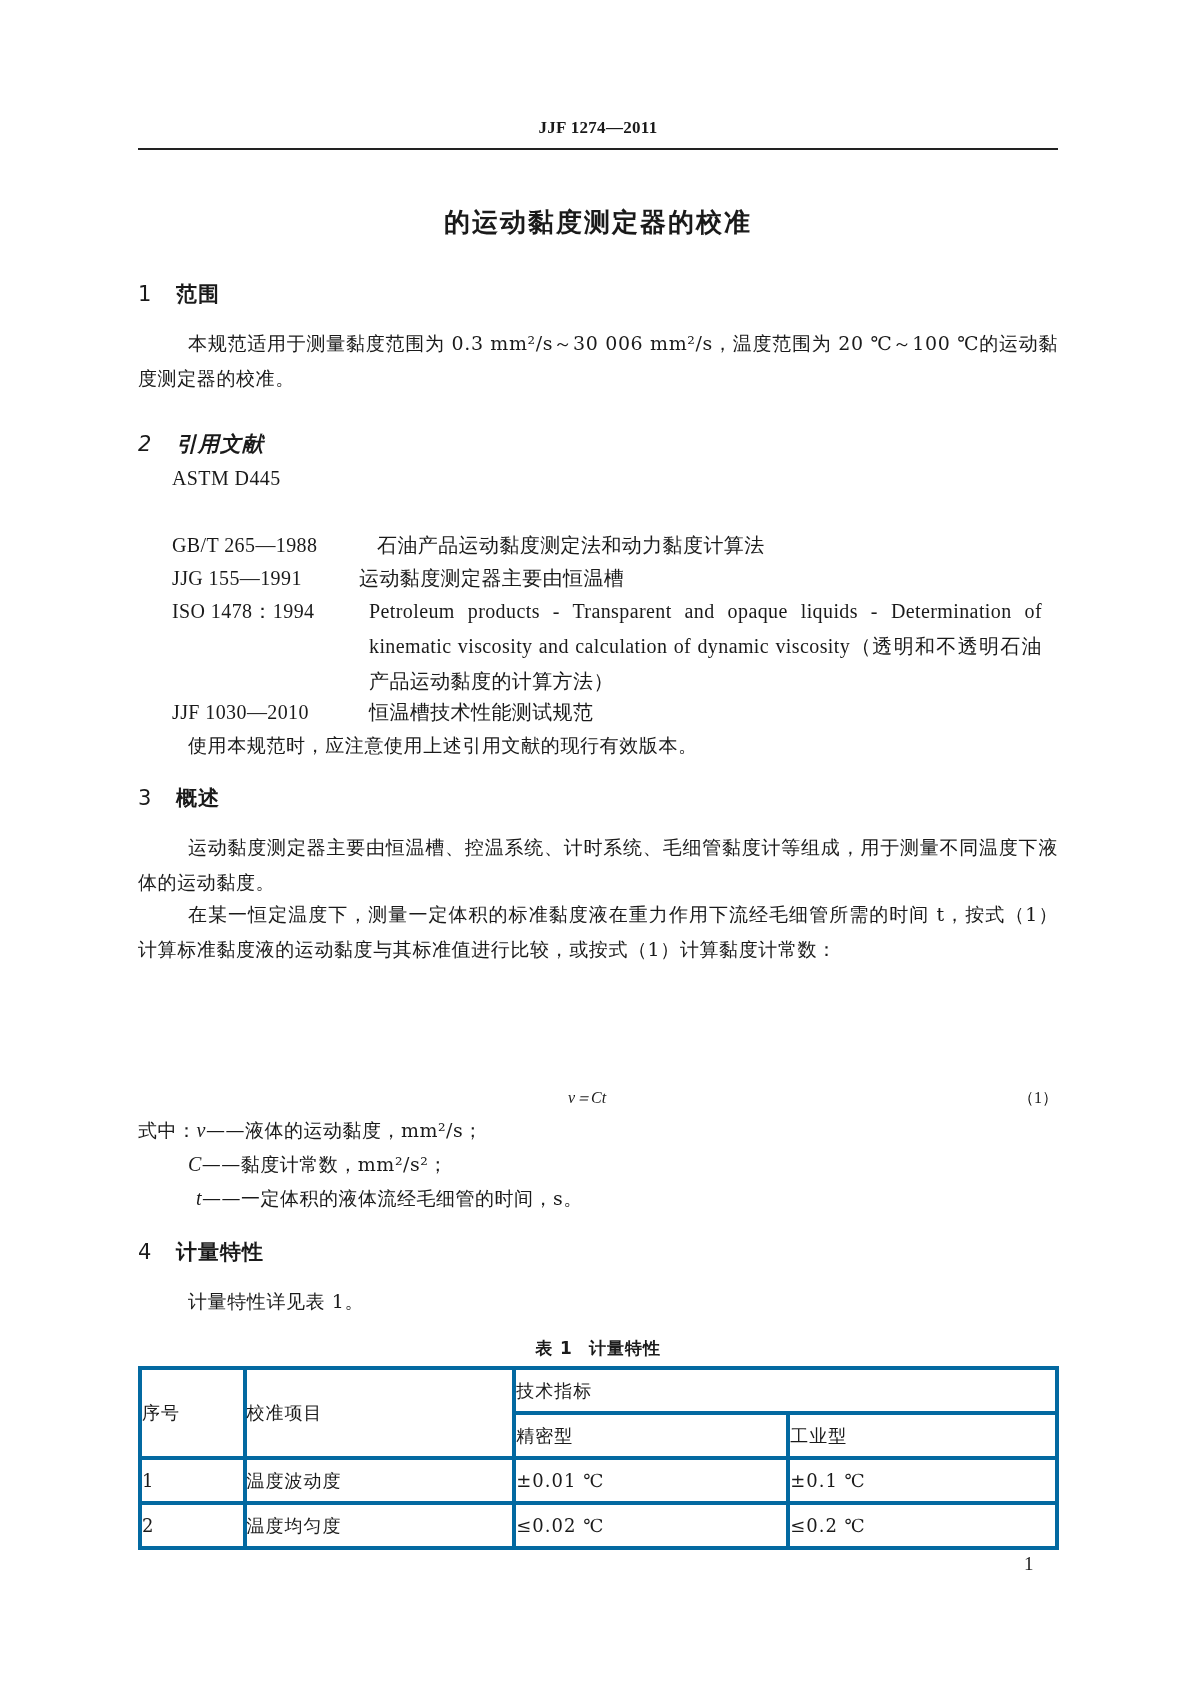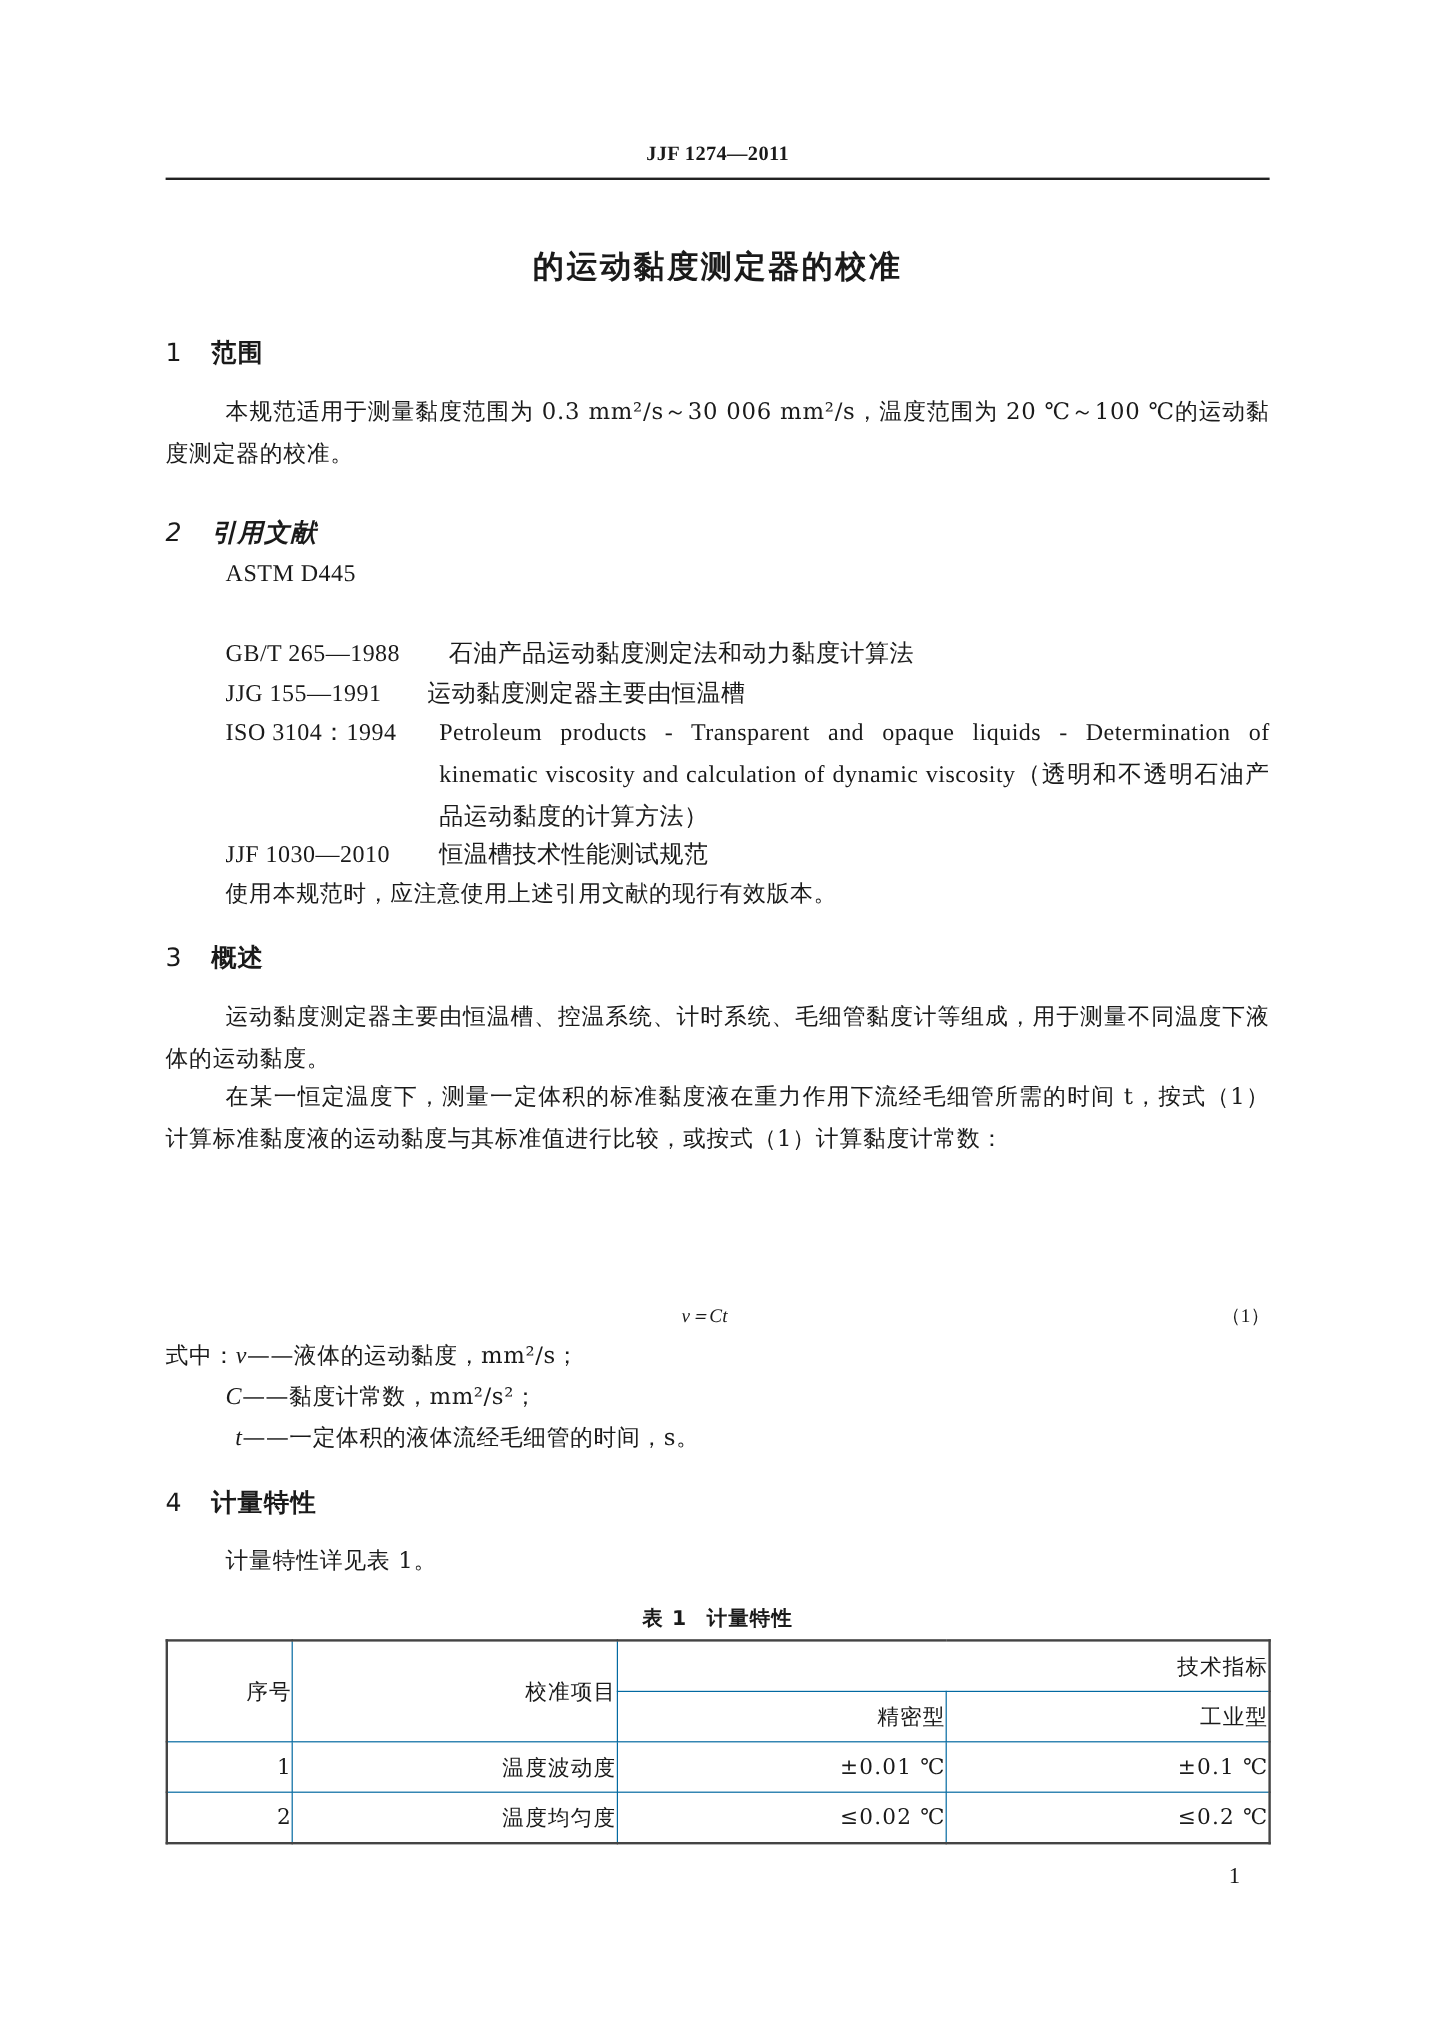--- a/index.html
+++ b/index.html
@@ -69,26 +69,27 @@
     left: 138px;
     width: 920px;
     font-size: 19px;
     line-height: 35px;
     text-align: justify;
     letter-spacing: 0.6px;
   }
   .indent { text-indent: 50px; }
   .ref-row {
     position: absolute;
-    left: 188px;
+    left: 172px;
     width: 870px;
     font-size: 19px;
     line-height: 35px;
     letter-spacing: 0.4px;
     display: flex;
+    gap: 19px;
   }
   .ref-code {
     white-space: nowrap;
     flex: none;
     font-family: "Liberation Serif", "DejaVu Serif", serif;
     font-size: 20px;
   }
   .ref-text {
     flex: 1;
     font-family: "Liberation Serif", "DejaVu Serif", serif;
@@ -142,22 +143,22 @@
     position: absolute;
     left: 138px;
     top: 1366px;
     width: 921px;
     border-collapse: collapse;
     font-size: 18px;
     letter-spacing: 1px;
     border: 2px solid #444;
   }
   table.spec td, table.spec th {
-    border: 1px solid #0369a1;
-    text-align: right;
+    border: 4px solid #0369a1;
+    text-align: left;
     font-weight: normal;
     padding: 0;
   }
   table.spec tr.h1 td { height: 41px; }
   table.spec tr.h2 td { height: 41px; }
   table.spec tr.row td { height: 41px; }
   .page-number {
     position: absolute;
     left: 1024px;
     top: 1553px;
@@ -189,21 +190,21 @@
   </div>
   <div class="ref-row" style="top:528px;">
     <span class="ref-code" style="width:186px;">GB/T 265—1988</span>
     <span class="ref-text">石油产品运动黏度测定法和动力黏度计算法</span>
   </div>
   <div class="ref-row" style="top:561px;">
     <span class="ref-code" style="width:168px;">JJG 155—1991</span>
     <span class="ref-text">运动黏度测定器主要由恒温槽</span>
   </div>
   <div class="ref-row" style="top:594px;">
-    <span class="ref-code" style="width:178px;">ISO 3104：1994</span>
+    <span class="ref-code" style="width:178px;">ISO 1478：1994</span>
     <span class="ref-text">Petroleum products - Transparent and opaque liquids - Determination of kinematic viscosity and calculation of dynamic viscosity（透明和不透明石油产品运动黏度的计算方法）</span>
   </div>
   <div class="ref-row" style="top:695px;">
     <span class="ref-code" style="width:178px;">JJF 1030—2010</span>
     <span class="ref-text">恒温槽技术性能测试规范</span>
   </div>
   <div class="para" style="top:728px; left:188px; width:870px;">使用本规范时，应注意使用上述引用文献的现行有效版本。</div>
 
   <div class="section-heading" style="top:784px;">
     <span class="num">3</span><span>概述</span>

